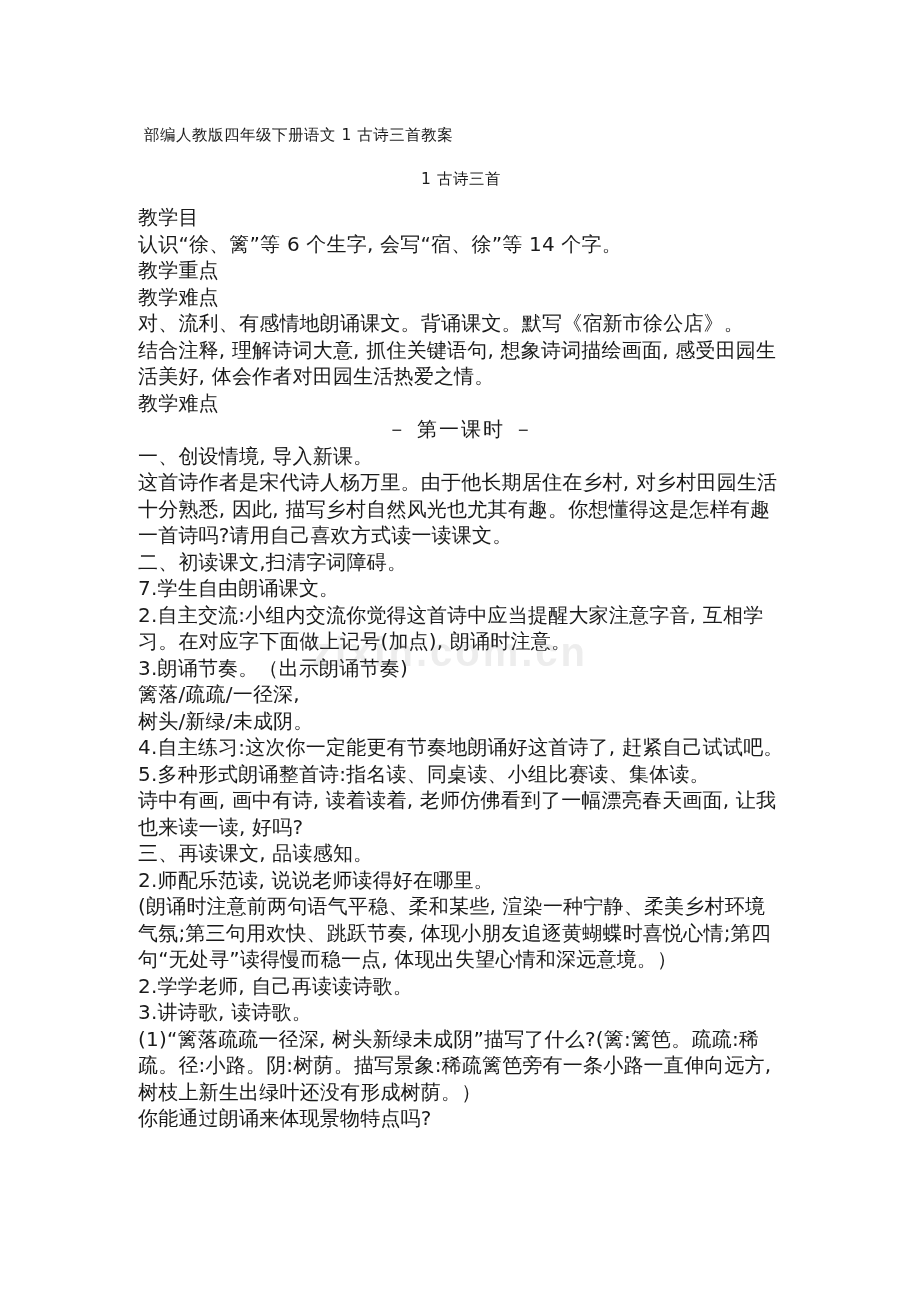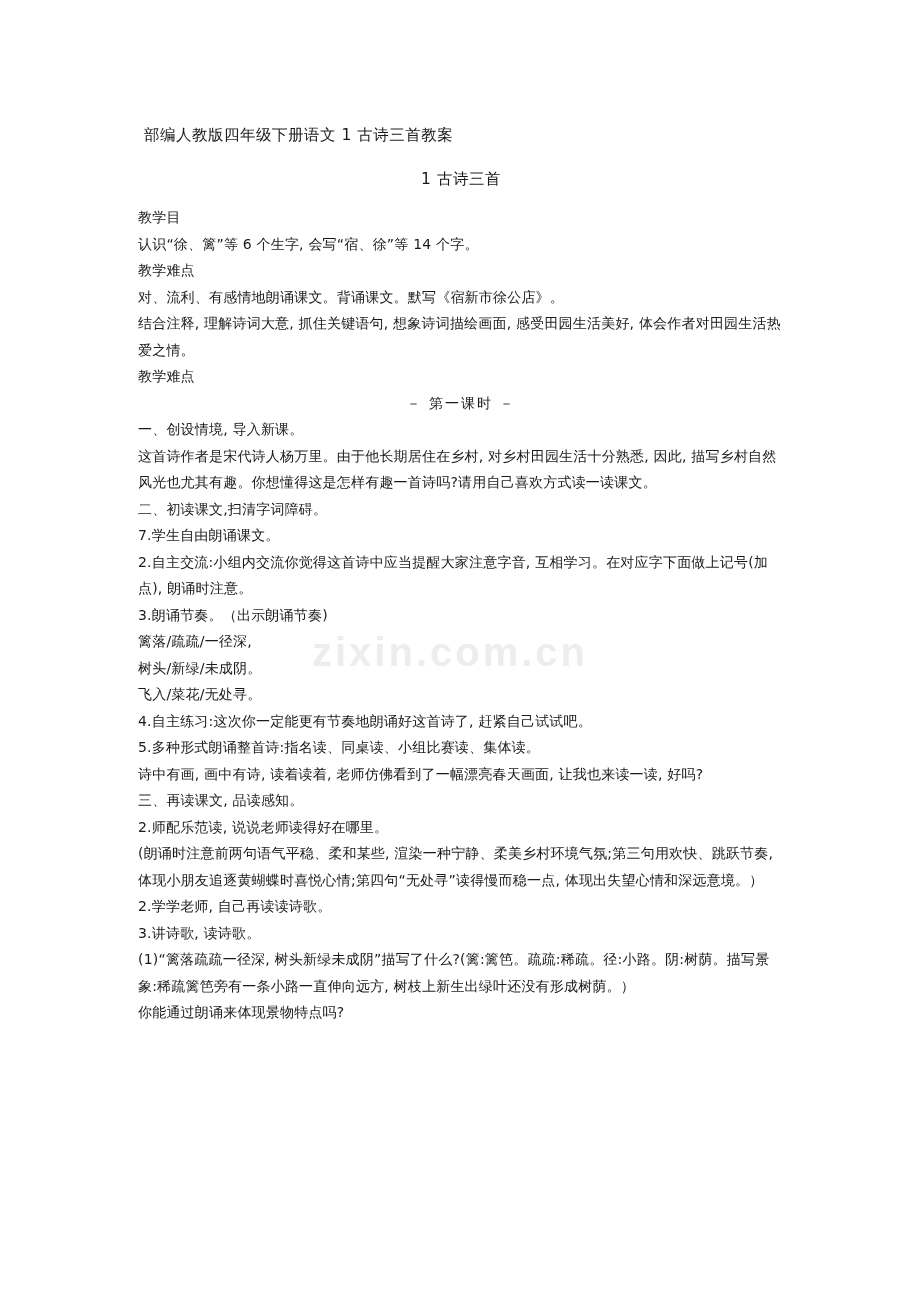--- a/index.html
+++ b/index.html
@@ -37,21 +37,21 @@
   }
   .lesson-title {
     text-align: center;
     font-size: 15.5px;
     line-height: 30px;
     margin-bottom: 10px;
     letter-spacing: 0.5px;
   }
   p.line {
     margin: 0;
-    font-size: 14px;
+    font-size: 20px;
     line-height: 26.5px;
     letter-spacing: 0.2px;
     word-break: break-all;
   }
   p.center {
     text-align: center;
     letter-spacing: 2px;
   }
   .watermark {
     position: absolute;
@@ -74,34 +74,34 @@
 <div class="page">
 
   <div class="content">
 
     <div class="doc-title">部编人教版四年级下册语文 1 古诗三首教案</div>
 
     <div class="lesson-title">1 古诗三首</div>
 
     <p class="line">教学目</p>
     <p class="line">认识“徐、篱”等 6 个生字, 会写“宿、徐”等 14 个字。</p>
+    <p class="line">教学重点</p>
     <p class="line">教学难点</p>
     <p class="line">对、流利、有感情地朗诵课文。背诵课文。默写《宿新市徐公店》。</p>
     <p class="line">结合注释, 理解诗词大意, 抓住关键语句, 想象诗词描绘画面, 感受田园生活美好, 体会作者对田园生活热爱之情。</p>
     <p class="line">教学难点</p>
     <p class="line center">－ 第一课时 －</p>
     <p class="line">一、创设情境, 导入新课。</p>
     <p class="line">这首诗作者是宋代诗人杨万里。由于他长期居住在乡村, 对乡村田园生活十分熟悉, 因此, 描写乡村自然风光也尤其有趣。你想懂得这是怎样有趣一首诗吗?请用自己喜欢方式读一读课文。</p>
     <p class="line">二、初读课文,扫清字词障碍。</p>
     <p class="line">7.学生自由朗诵课文。</p>
     <p class="line">2.自主交流:小组内交流你觉得这首诗中应当提醒大家注意字音, 互相学习。在对应字下面做上记号(加点), 朗诵时注意。</p>
     <p class="line">3.朗诵节奏。（出示朗诵节奏)</p>
     <p class="line">篱落/疏疏/一径深,</p>
     <p class="line">树头/新绿/未成阴。</p>
-    <p class="line">飞入/菜花/无处寻。</p>
     <p class="line">4.自主练习:这次你一定能更有节奏地朗诵好这首诗了, 赶紧自己试试吧。</p>
     <p class="line">5.多种形式朗诵整首诗:指名读、同桌读、小组比赛读、集体读。</p>
     <p class="line">诗中有画, 画中有诗, 读着读着, 老师仿佛看到了一幅漂亮春天画面, 让我也来读一读, 好吗?</p>
     <p class="line">三、再读课文, 品读感知。</p>
     <p class="line">2.师配乐范读, 说说老师读得好在哪里。</p>
     <p class="line">(朗诵时注意前两句语气平稳、柔和某些, 渲染一种宁静、柔美乡村环境气氛;第三句用欢快、跳跃节奏, 体现小朋友追逐黄蝴蝶时喜悦心情;第四句“无处寻”读得慢而稳一点, 体现出失望心情和深远意境。）</p>
     <p class="line">2.学学老师, 自己再读读诗歌。</p>
     <p class="line">3.讲诗歌, 读诗歌。</p>
     <p class="line">(1)“篱落疏疏一径深, 树头新绿未成阴”描写了什么?(篱:篱笆。疏疏:稀疏。径:小路。阴:树荫。描写景象:稀疏篱笆旁有一条小路一直伸向远方, 树枝上新生出绿叶还没有形成树荫。）</p>
     <p class="line">你能通过朗诵来体现景物特点吗?</p>

